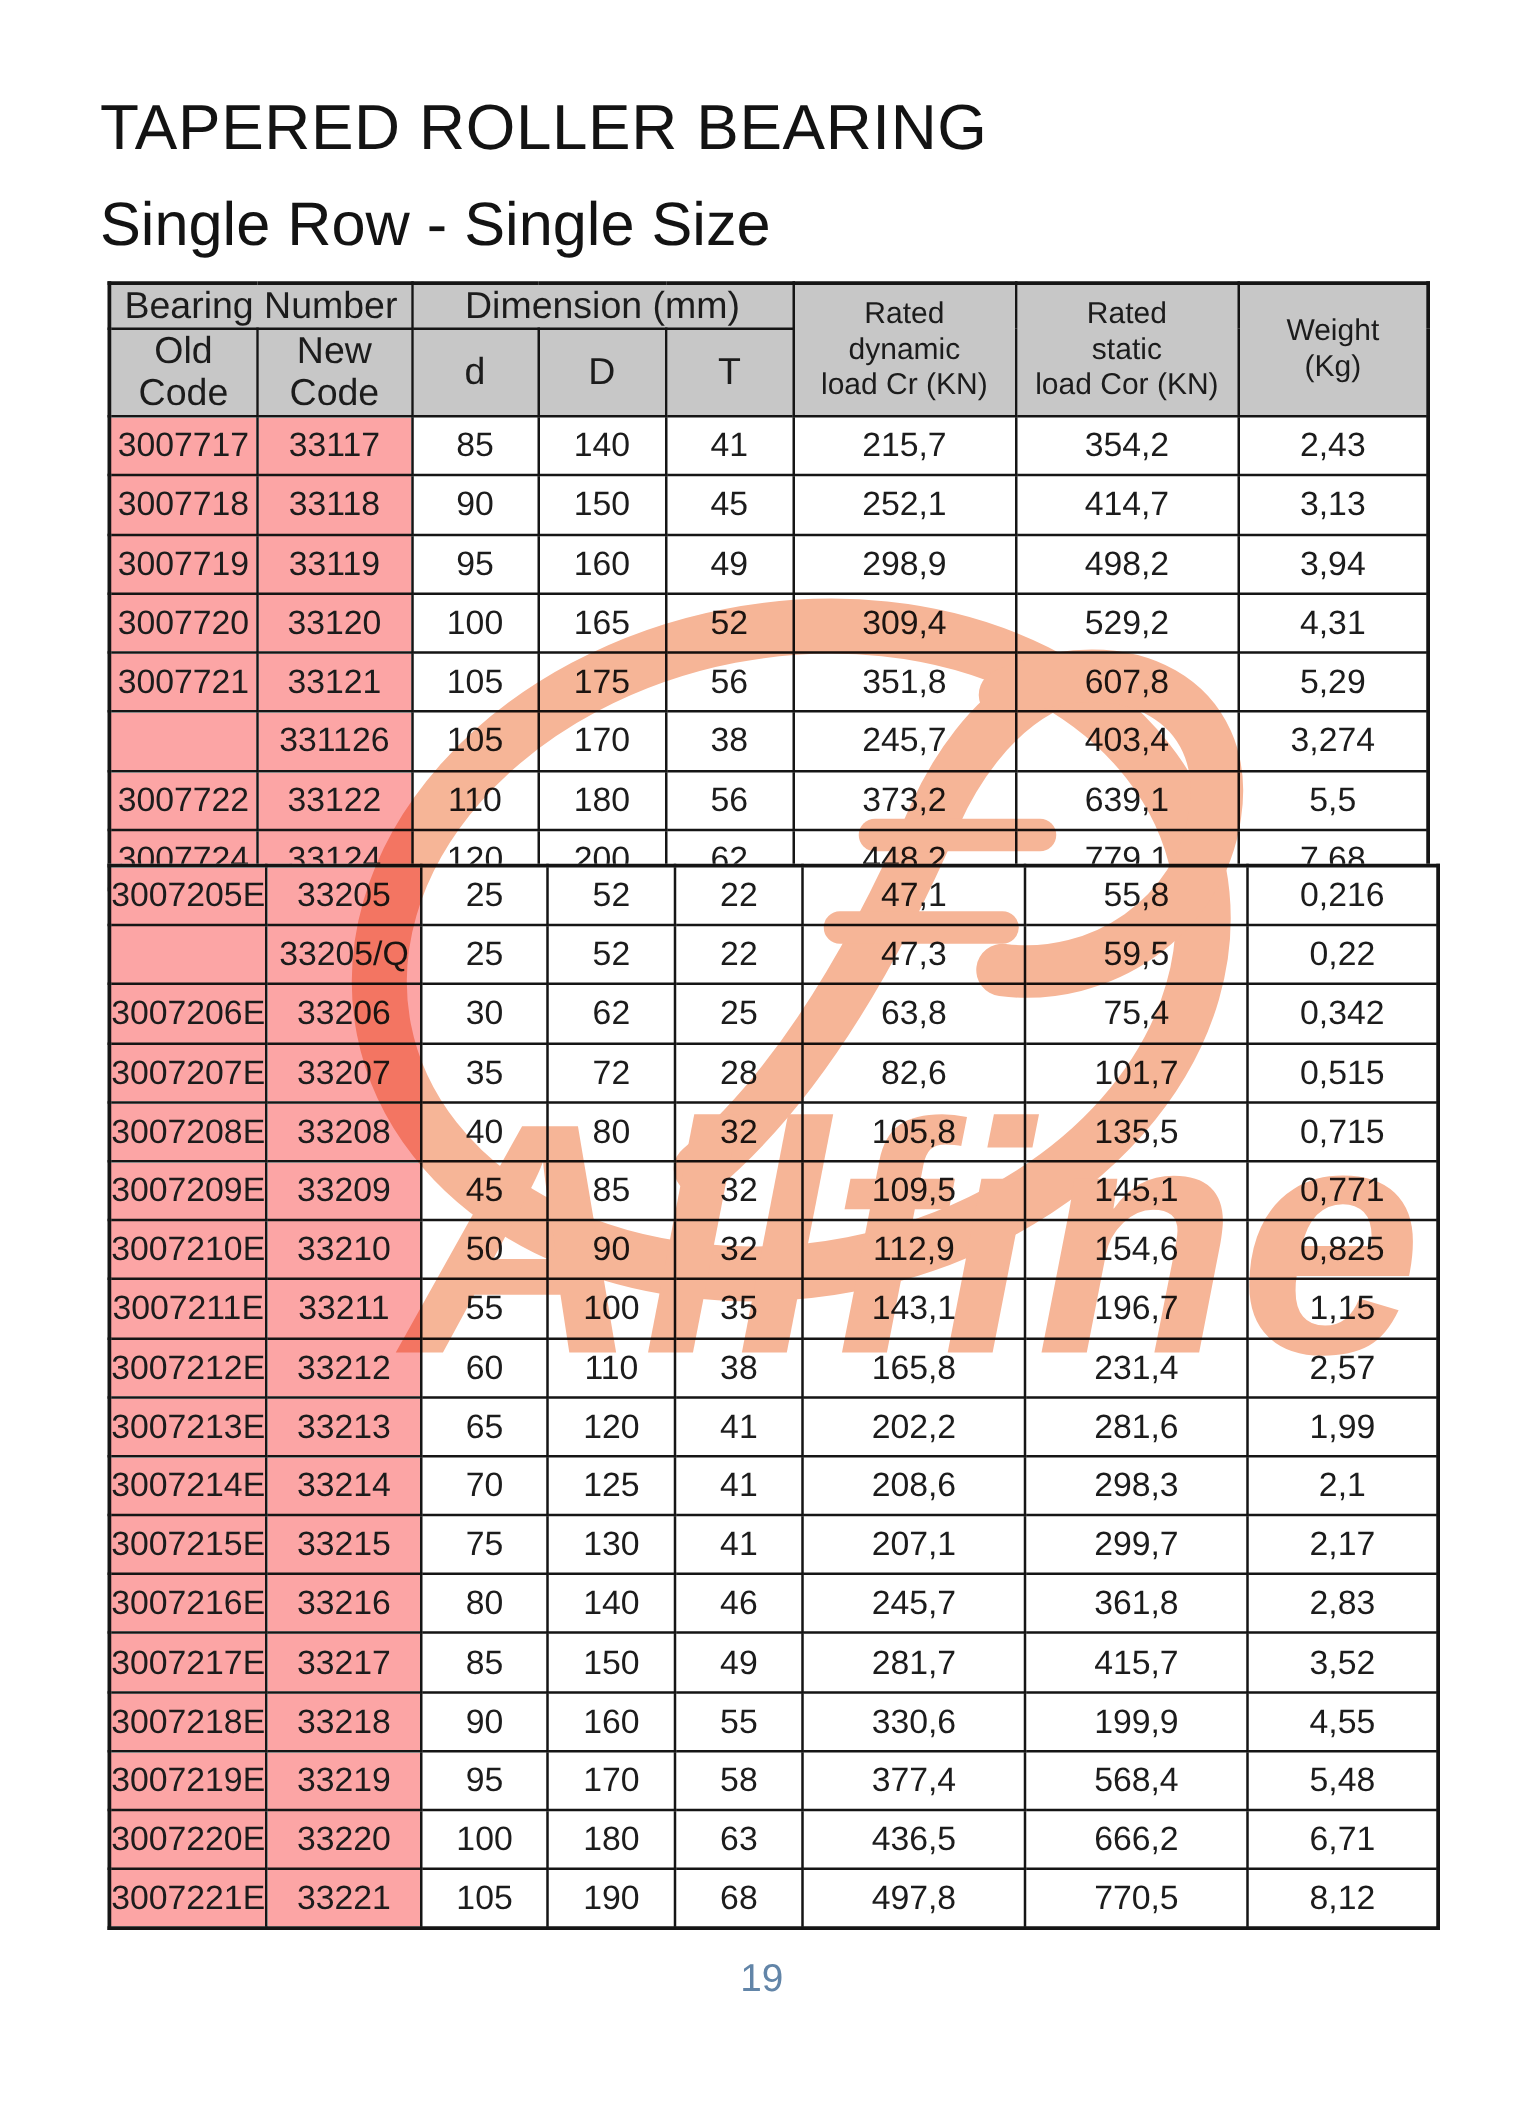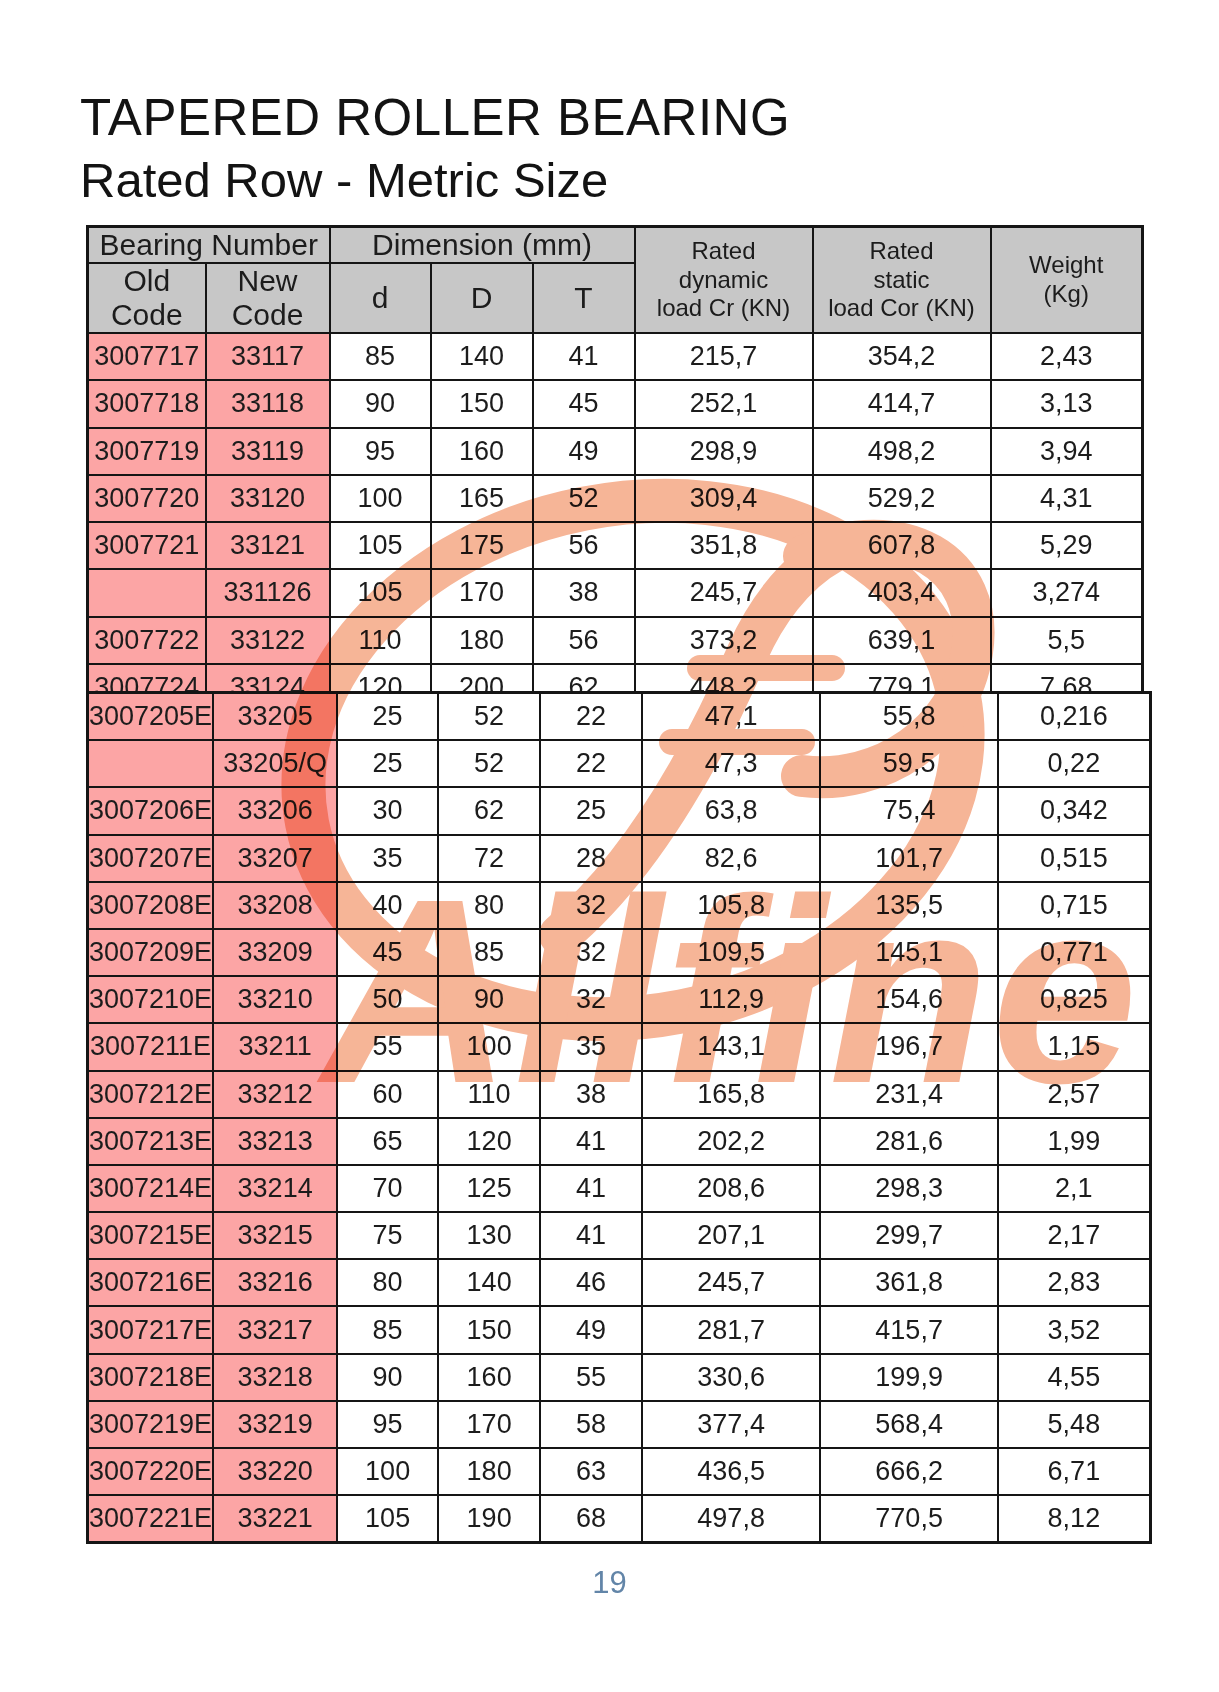--- a/index.html
+++ b/index.html
@@ -4,21 +4,21 @@
 <style>
   html,body{margin:0;padding:0;background:#ffffff;}
   .page{
     position:relative;
     width:1219px;height:1692px;
     background:#ffffff;
     font-family:"Liberation Sans",sans-serif;
     overflow:hidden;
   }
   .title-line1{
-    position:absolute;left:80px;top:88px;
+    position:absolute;left:80px;top:72px;
     font-size:51px;color:#131313;white-space:nowrap;letter-spacing:0.5px;
   }
   .title-line2{
     position:absolute;left:80px;top:152px;
     font-size:49px;color:#131313;white-space:nowrap;
   }
   table.bearing{
     position:absolute;left:86px;
     border-collapse:collapse;
     table-layout:fixed;
@@ -61,21 +61,21 @@
     text-align:center;
     font-size:31px;color:#6285a8;
   }
 </style>
 </head>
 <body>
 
 <div class="page">
 
   <div class="title-line1">TAPERED ROLLER BEARING</div>
-  <div class="title-line2">Rated Row - Metric Size</div>
+  <div class="title-line2">Single Row - Single Size</div>
 
   <table class="bearing t1">
     <colgroup>
       <col style="width:118px">
         <col style="width:124px">
         <col style="width:101px">
         <col style="width:102px">
       <col style="width:102px">
         <col style="width:178px">
         <col style="width:178px">

